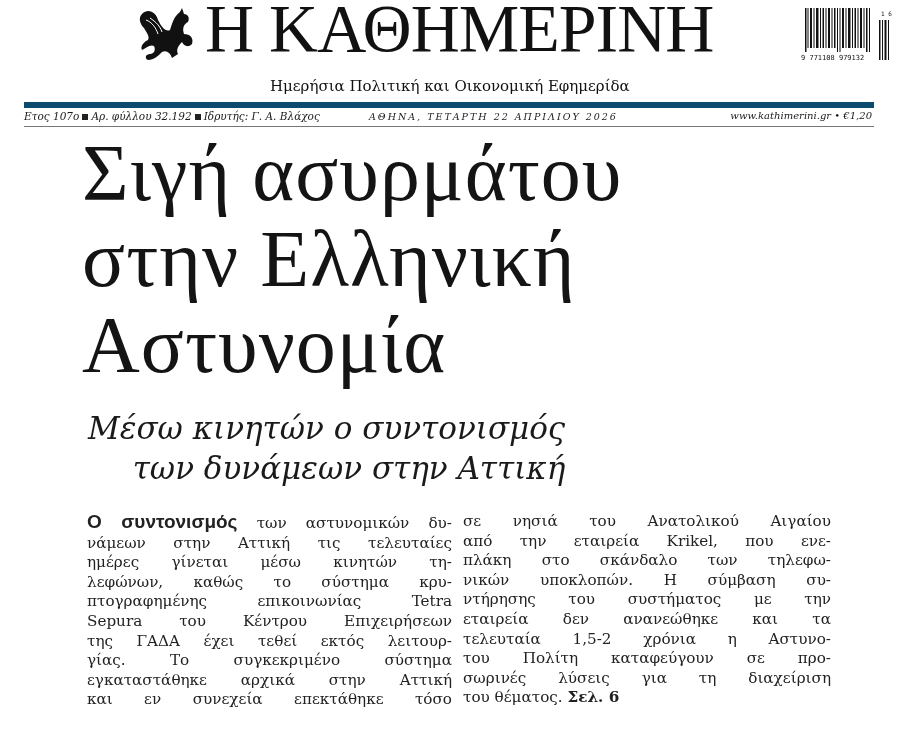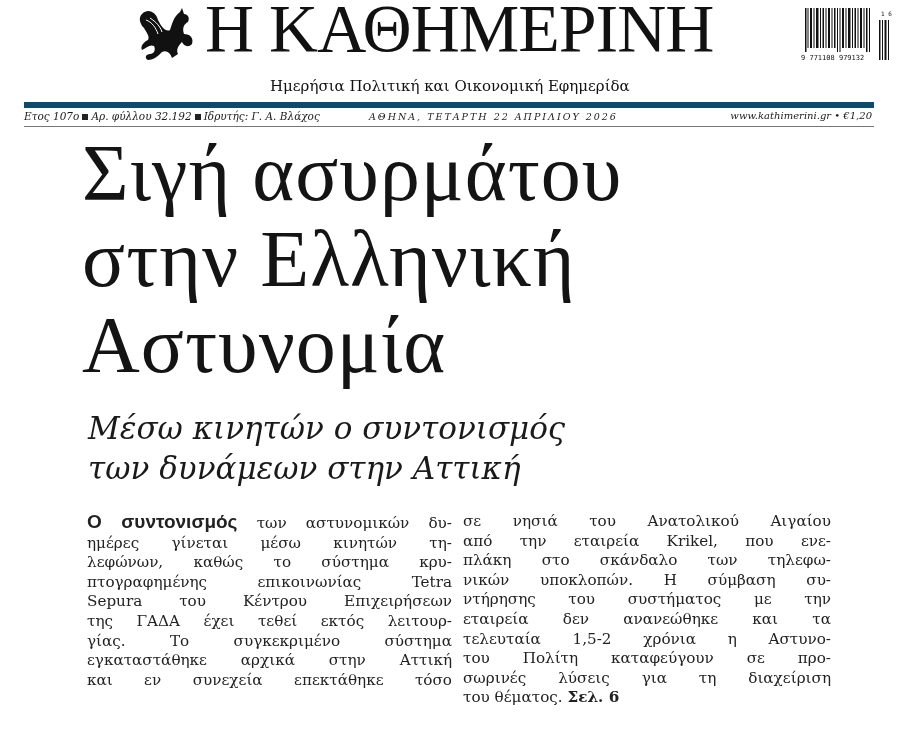--- a/index.html
+++ b/index.html
@@ -10,21 +10,21 @@
   .tagline { position:absolute; left:270px; top:77px; font-family:"DejaVu Serif", serif; font-size:15px; color:#111; white-space:nowrap; }
   .barcode { position:absolute; left:797px; top:6px; width:95px; height:56px; }
   .info-bar { position:absolute; left:24px; top:102px; width:850px; height:18px; border-top:6px solid #0c4a6e; border-bottom:1px solid #777; }
   .info-left { position:absolute; left:0; top:2px; font-family:"DejaVu Serif", serif; font-style:italic; font-size:10.5px; white-space:nowrap; }
   .info-mid { position:absolute; left:345px; top:3px; font-family:"DejaVu Serif", serif; font-style:italic; font-size:9.5px; letter-spacing:2px; white-space:nowrap; color:#222; }
   .info-right { position:absolute; right:2px; top:2px; font-family:"DejaVu Serif", serif; font-style:italic; font-size:10px; white-space:nowrap; }
   .sq { display:inline-block; width:6px; height:6px; background:#222; margin:0 3px 1px 3px; vertical-align:middle; }
   .headline { position:absolute; left:82px; top:130px; width:800px; font-family:"Liberation Serif", serif; font-size:80px; line-height:86px; color:#141414; letter-spacing:1px; }
   .headline div { white-space:nowrap; }
   .subhead { position:absolute; left:88px; top:408px; font-family:"DejaVu Serif", serif; font-style:italic; font-size:31px; line-height:40px; color:#1a1a1a; }
-  .subhead div { white-space:nowrap; }
+  .subhead div { white-space:nowrap;text-align:right; }
   .col { position:absolute; top:512px; width:380px; font-family:"DejaVu Serif", serif; font-size:15.2px; line-height:19.6px; color:#222; text-align:justify; }
   .col div { white-space:nowrap; text-align-last:justify; }
   .col div.last { text-align-last:left; }
   .col1 { left:87px; width:365px; }
   .col2 { left:463px; width:368px; }
   .lead { font-family:Liberation Sans, sans-serif; font-weight:bold; font-size:19px; }
   .ref { font-weight:bold; }
 </style>
 </head>
 <body>
@@ -87,20 +87,21 @@
   <div>Αστυνομία</div>
 </div>
 
 <div class="subhead">
   <div>Μέσω κινητών ο συντονισμός</div>
   <div>των δυνάμεων στην Αττική</div>
 </div>
 
 <div class="col col1">
   <div><span class="lead">Ο συντονισμός</span><span> των αστυνομικών δυ-</span></div>
+  <div>νάμεων στην Αττική τις τελευταίες</div>
   <div>ημέρες γίνεται μέσω κινητών τη-</div>
   <div>λεφώνων, καθώς το σύστημα κρυ-</div>
   <div>πτογραφημένης επικοινωνίας Tetra</div>
   <div>Sepura του Κέντρου Επιχειρήσεων</div>
   <div>της ΓΑΔΑ έχει τεθεί εκτός λειτουρ-</div>
   <div>γίας. Το συγκεκριμένο σύστημα</div>
   <div>εγκαταστάθηκε αρχικά στην Αττική</div>
   <div>και εν συνεχεία επεκτάθηκε τόσο</div>
 </div>
 

